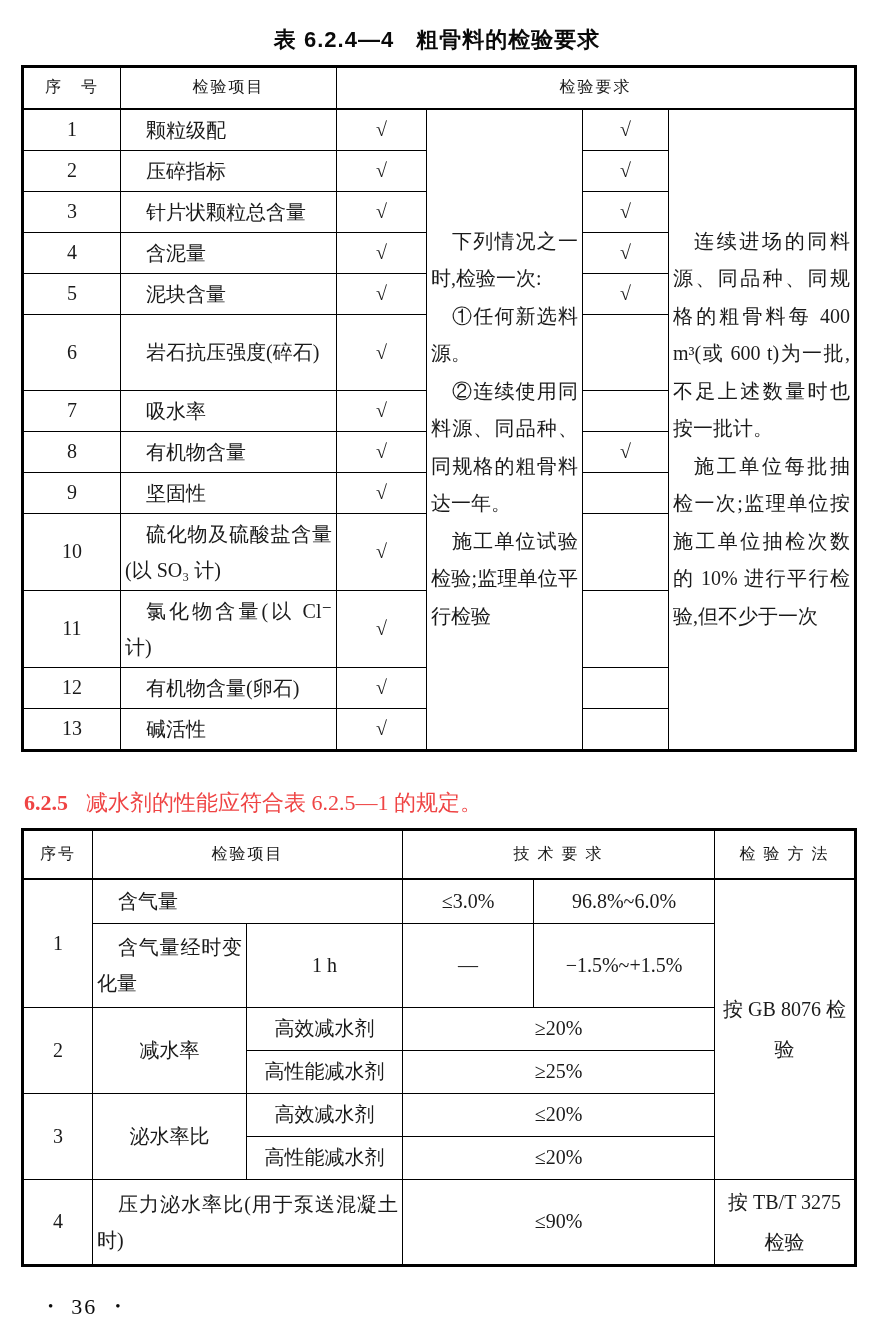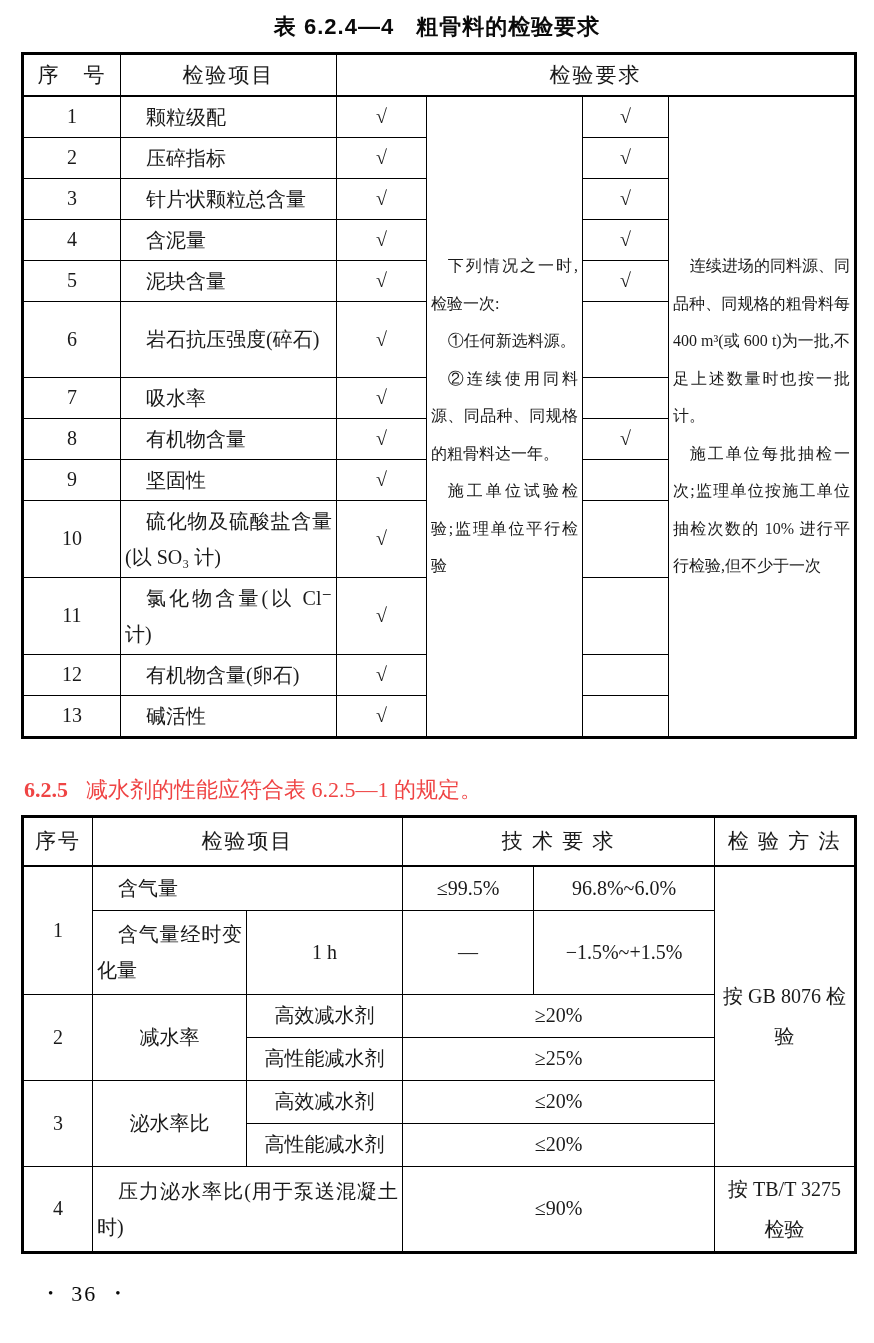--- a/index.html
+++ b/index.html
@@ -15,21 +15,21 @@
     overflow: hidden;
   }
   .tbl-title {
     text-align: center;
     font-family: "Liberation Sans", "DejaVu Sans", sans-serif;
     font-weight: bold;
     font-size: 22px;
     letter-spacing: 1px;
     color: #0a0a0a;
   }
-  .t1-title { padding-top: 12px; }
+  .t1-title { padding-top: 25px; }
   .t2-title { margin-top: 27px; }
   .tbl-title .gap { display: inline-block; width: 22px; }
 
   table.doc {
     border-collapse: collapse;
     table-layout: fixed;
     width: 833px;
     margin: 10px 0 0 21px;
     border: 3px solid #000;
   }
@@ -37,35 +37,35 @@
     border: 1.5px solid #000;
     text-align: center;
     vertical-align: middle;
     font-size: 20px;
     padding: 2px 4px;
     color: #1a1a1a;
     overflow: hidden;
   }
   table.doc tr.head td {
     border-bottom-width: 2.5px;
-    font-size: 21px;
+    font-size: 16px;
     letter-spacing: 2px;
   }
   td.item-cell { text-align: left; padding: 2px 6px; }
   .item-text {
     text-align: justify;
     text-indent: 1.05em;
     line-height: 36px;
   }
   td.note-cell { text-align: left; padding: 4px 8px; vertical-align: middle; }
   .note-cell p {
     margin: 0;
     text-align: justify;
     text-indent: 1.05em;
-    font-size: 16px;
+    font-size: 20px;
     line-height: 37.5px;
   }
   .check { font-size: 21px; }
   td.method-cell { font-size: 20px; line-height: 40px; padding: 2px 6px; }
 
   .section-para {
     margin: 36px 20px 0 24px;
     font-size: 22px;
     line-height: 30px;
     color: #ef4444;
@@ -245,21 +245,21 @@
       <td colspan="2">检验项目</td>
       <td colspan="2">技 术 要 求</td>
       <td>检 验 方 法</td>
     </tr>
 
     <tr style="height:44px">
       <td rowspan="2">1</td>
       <td colspan="2" class="item-cell">
             <div class="item-text">含气量</div>
           </td>
-      <td>≤99.5%</td>
+      <td>≤3.0%</td>
       <td>96.8%~6.0%</td>
       <td rowspan="6" class="method-cell">按 GB 8076 检验</td>
     </tr>
     <tr style="height:84px">
       <td class="item-cell">
             <div class="item-text">含气量经时变化量</div>
           </td>
       <td>1 h</td>
       <td>—</td>
       <td>−1.5%~+1.5%</td>

